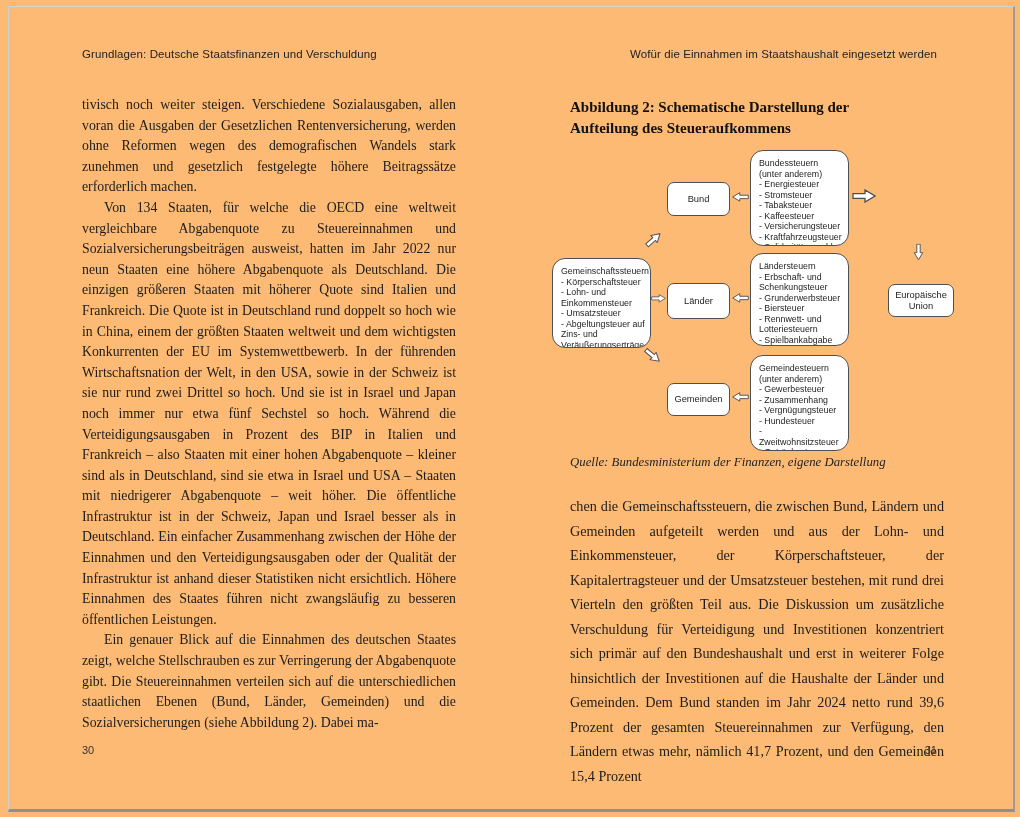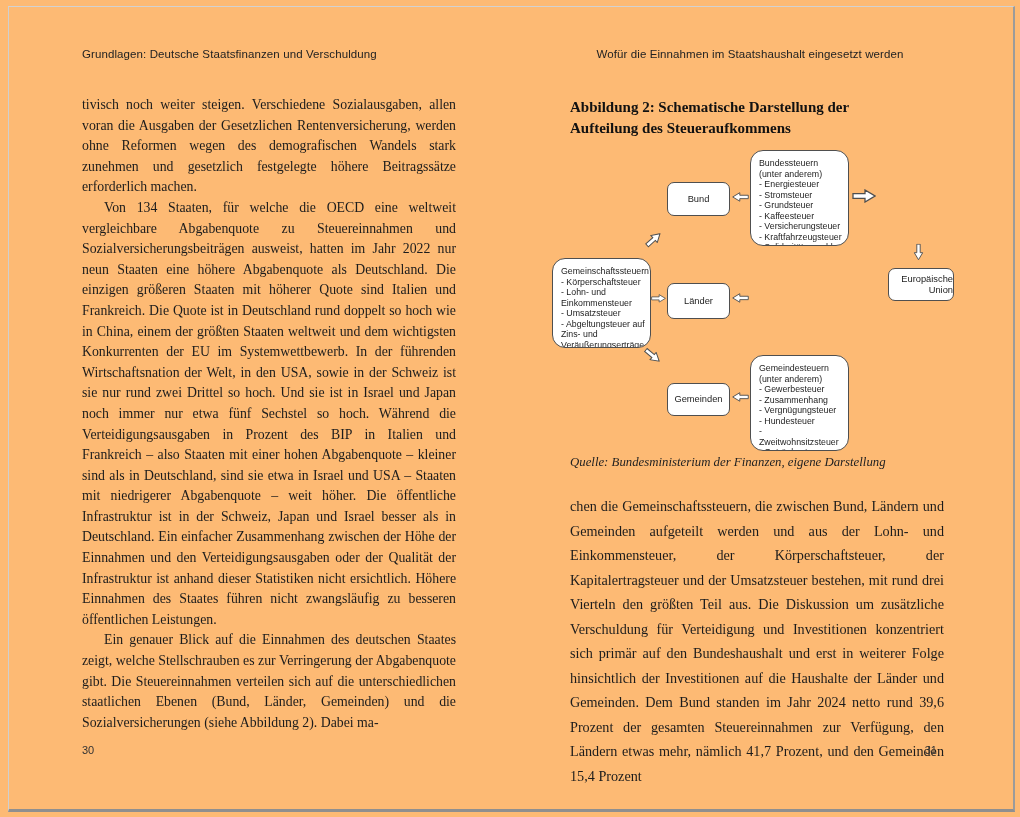--- a/index.html
+++ b/index.html
@@ -11,21 +11,21 @@
     position:absolute;left:8px;top:6px;width:1004px;height:802px;
     border-top:1px solid #d2d2d2;border-left:1px solid #cfcfcf;
     border-right:2px solid #9b9b9b;border-bottom:3px solid #8f8f8f;
     pointer-events:none;
   }
   .running-head{
     position:absolute;top:48px;font-family:"Liberation Sans", sans-serif;
     font-size:11.5px;color:#222;letter-spacing:.1px;
   }
   .rh-left{left:82px;width:400px;text-align:left;}
-  .rh-right{left:563px;width:374px;text-align:center;}
+  .rh-right{left:563px;width:374px;text-align:right;}
   .body-col{position:absolute;width:374px;text-align:justify;color:#1c1c1c;}
   .col-left{left:82px;top:95px;font-size:13.8px;line-height:20.6px;}
   .col-right{left:570px;top:494px;font-size:14.2px;line-height:24.5px;}
   .body-col p{margin:0;padding:0;}
   .body-col p.indent{text-indent:22px;}
   .page-num{
     position:absolute;top:744px;font-family:"Liberation Sans", sans-serif;
     font-size:11px;color:#333;
   }
   .pn-left{left:82px;}
@@ -47,21 +47,21 @@
     text-align:center;font-size:9.3px;line-height:11px;
   }
   .b-gemeinschaft{left:552px;top:258px;width:99px;height:90px;}
   .b-bund{left:667px;top:182px;width:63px;height:34px;border-radius:7px;}
   .b-laender{left:667px;top:283px;width:63px;height:36px;}
   .b-gemeinden{left:667px;top:383px;width:63px;height:33px;}
   .b-bundessteuern{left:750px;top:150px;width:99px;height:96px;}
   .b-laendersteuern{left:750px;top:253px;width:99px;height:93px;}
   .b-gemeindesteuern{left:750px;top:355px;width:99px;height:96px;}
   .b-eumittel{left:878px;top:152px;width:91px;height:92px;padding-top:15px;}
-  .b-eu{left:888px;top:268px;width:66px;height:33px;text-align:right;}
+  .b-eu{left:888px;top:284px;width:66px;height:33px;}
   .flow-arrow{position:absolute;}
   .a-bst-bund{left:732px;top:192px;width:17px;transform:rotate(180deg);}
   .a-gs-bund{left:644px;top:234px;width:19px;transform:rotate(-42deg);}
   .a-gs-laender{left:651px;top:294px;width:15px;}
   .a-lst-laender{left:732px;top:293px;width:17px;transform:rotate(180deg);}
   .a-gs-gemeinden{left:643px;top:350px;width:19px;transform:rotate(40deg);}
   .a-gst-gemeinden{left:732px;top:392px;width:17px;transform:rotate(180deg);}
   .a-bst-eu{left:852px;top:189px;width:24px;}
   .a-eum-eu{left:910px;top:247px;width:17px;transform:rotate(90deg);}
   .source-line{
@@ -118,25 +118,34 @@
       </div>
       <div class="dbox dbox-small b-gemeinden">
         <span>Gemeinden</span>
       </div>
 
       <div class="dbox dbox-list b-bundessteuern">
           <div>Bundessteuern</div>
           <div>(unter anderem)</div>
           <div>- Energiesteuer</div>
           <div>- Stromsteuer</div>
-          <div>- Grundsteuer</div>
+          <div>- Tabaksteuer</div>
           <div>- Kaffeesteuer</div>
           <div>- Versicherungsteuer</div>
           <div>- Kraftfahrzeugsteuer</div>
           <div>- Solidaritätszuschlag</div>
+        </div>
+      <div class="dbox dbox-list b-laendersteuern">
+          <div>Ländersteuern</div>
+          <div>- Erbschaft- und Schenkungsteuer</div>
+          <div>- Grunderwerbsteuer</div>
+          <div>- Biersteuer</div>
+          <div>- Rennwett- und Lotteriesteuern</div>
+          <div>- Spielbankabgabe</div>
+          <div>- Feuerschutzsteuer</div>
         </div>
       <div class="dbox dbox-list b-gemeindesteuern">
           <div>Gemeindesteuern</div>
           <div>(unter anderem)</div>
           <div>- Gewerbesteuer</div>
           <div>- Zusammenhang</div>
           <div>- Vergnügungsteuer</div>
           <div>- Hundesteuer</div>
           <div>- Zweitwohnsitzsteuer</div>
           <div>- Getränkesteuer</div>

